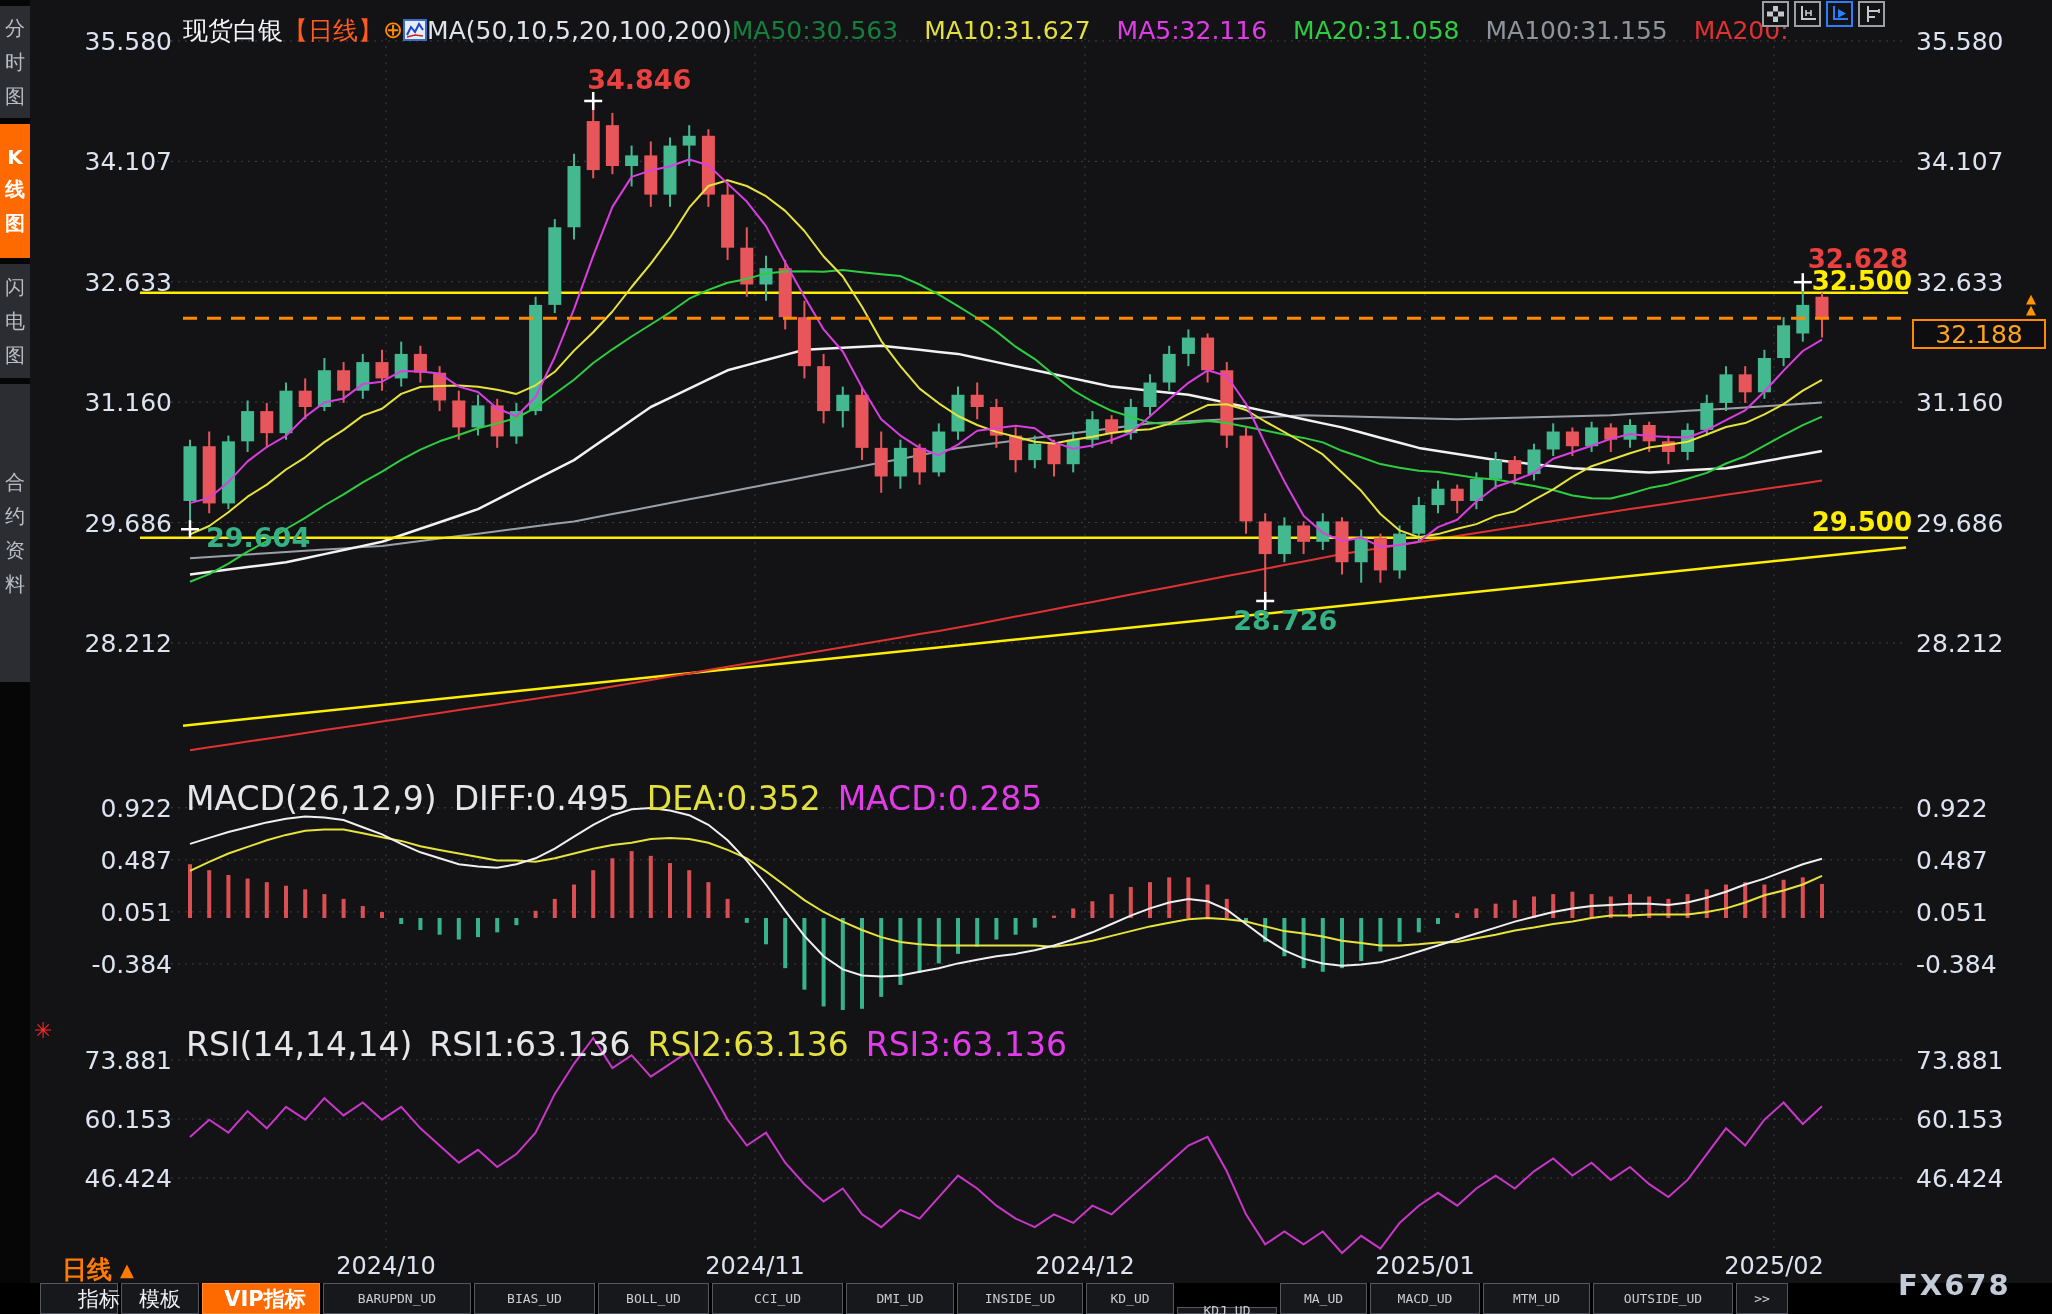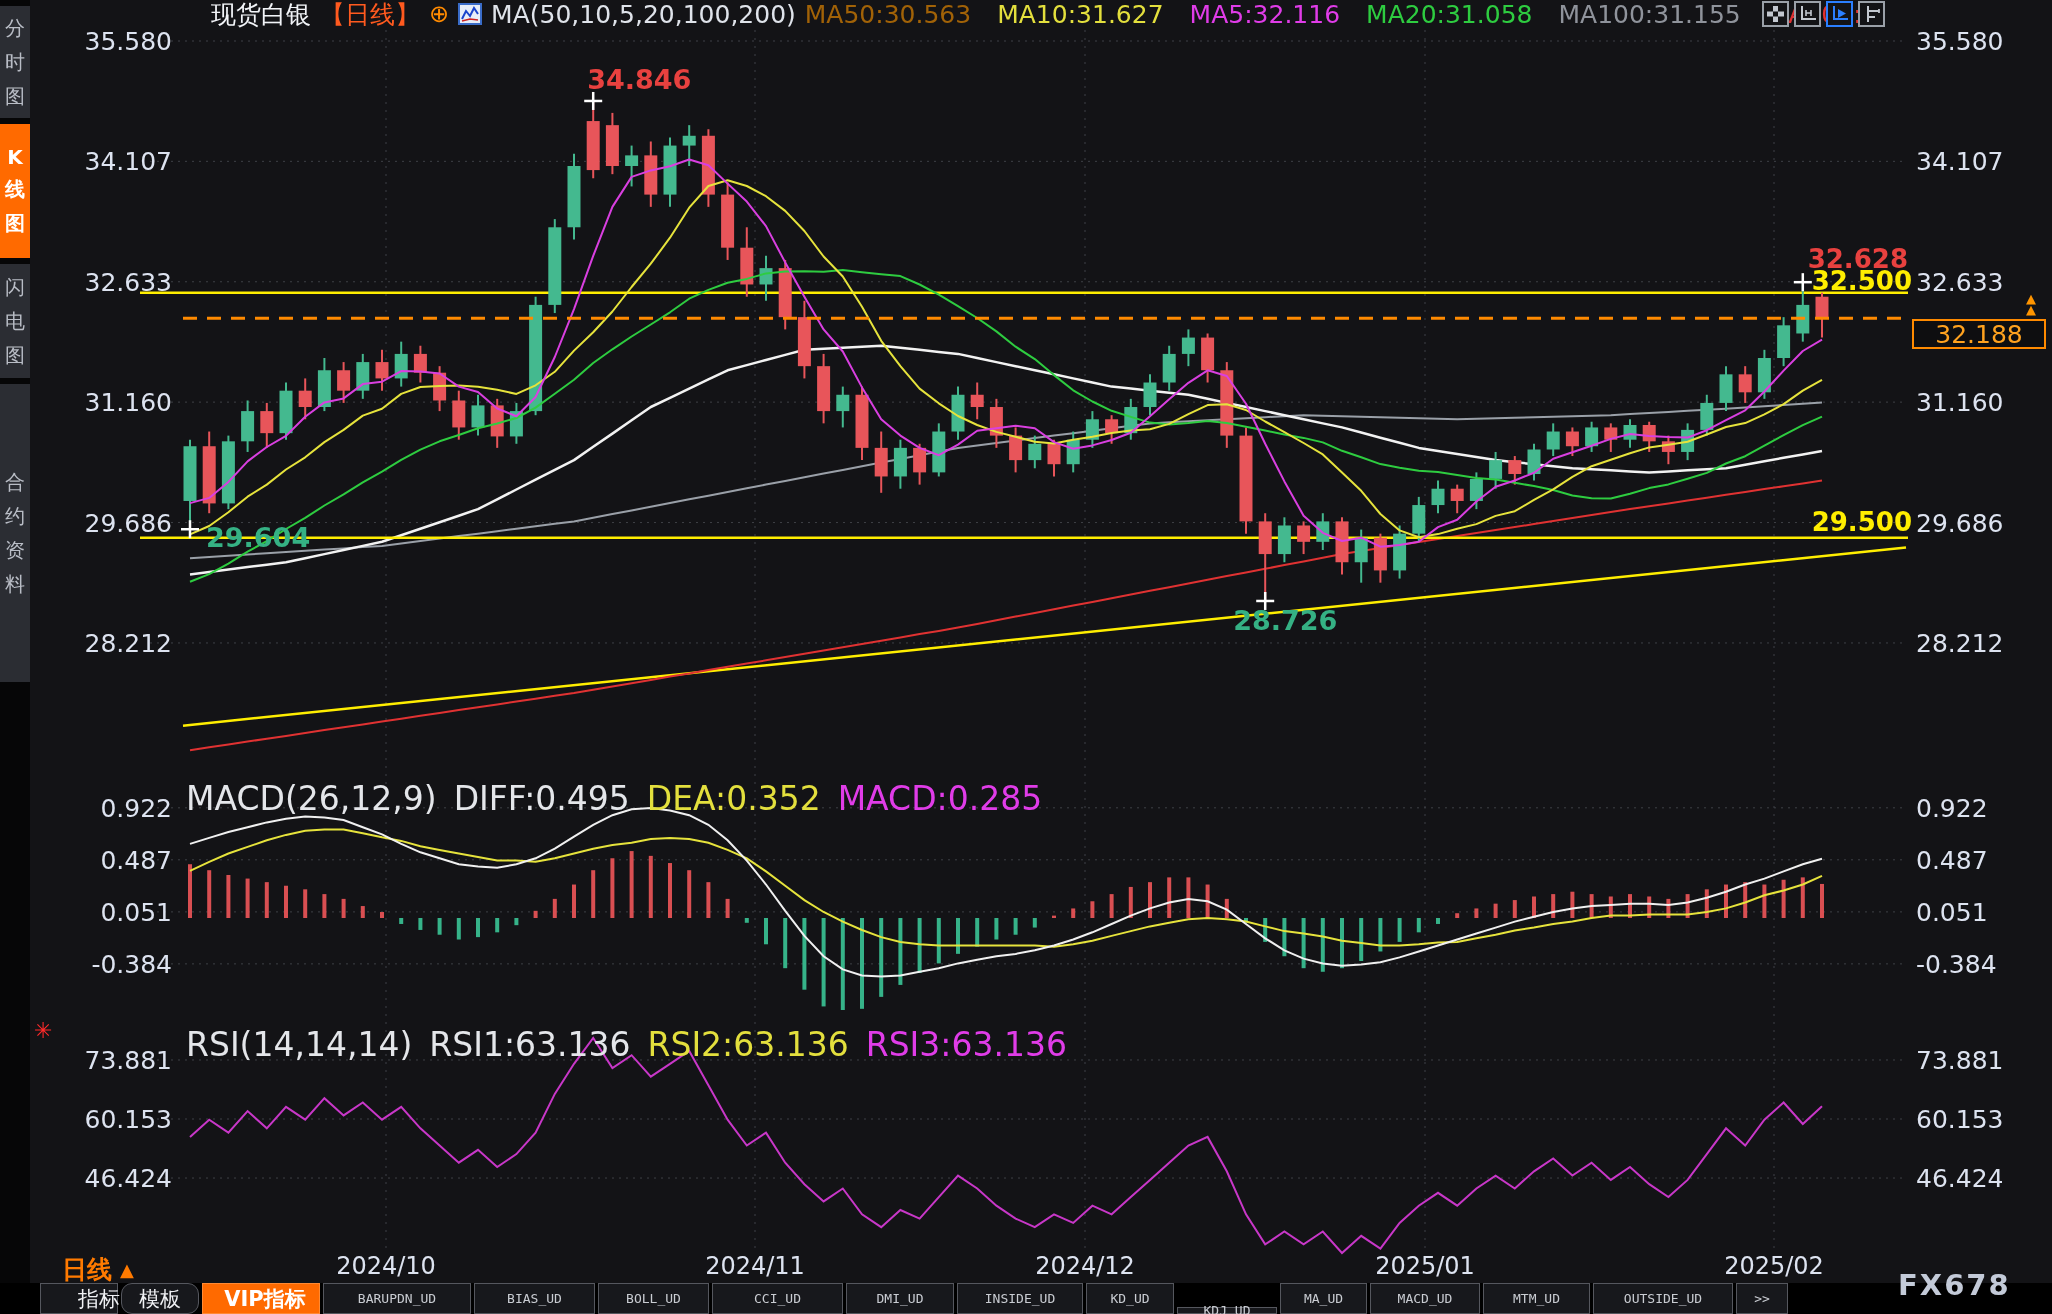--- a/index.html
+++ b/index.html
@@ -8,21 +8,21 @@
   svg text{font-family:"DejaVu Sans","Liberation Sans",sans-serif;}
   #plot{position:absolute;left:0;top:0;}
   
   #sidebar{position:absolute;left:0;top:0;width:30px;height:1314px;background:#060607;z-index:5;}
   .side-tab{position:absolute;left:0;width:30px;background:#2b2d33;color:#b9bdc6;
             display:flex;flex-direction:column;align-items:center;justify-content:center;
             gap:7px;font-size:20px;cursor:pointer;}
   .side-tab.active{background:#ff6a00;color:#ffffff;font-weight:bold;}
   
   #topbar{position:absolute;left:30px;top:0;width:2022px;height:28px;z-index:4;}
-  #topbar-inner{position:absolute;left:153px;top:0;height:28px;display:flex;align-items:center;gap:9px;font-size:25px;white-space:nowrap;margin-left:28px;}
+  #topbar-inner{position:absolute;left:153px;top:16px;height:28px;display:flex;align-items:center;gap:0;font-size:25px;white-space:nowrap;}
   .symbol{color:#f2f4f8;}
   .period-tag{color:#ff5a1f;}
   .oplus{color:#ff8a00;font-size:24px;line-height:24px;}
   .ma-label{color:#dfe3ea;}
   #ma-values{display:flex;gap:26px;font-size:25px;}
   #top-icons{position:absolute;left:1762px;top:1px;display:flex;gap:5px;z-index:6;}
   .ticon{width:27px;height:26px;border:2px solid #9aa0a8;box-sizing:border-box;background:#131316;
          display:flex;align-items:center;justify-content:center;cursor:pointer;}
   .ticon.active{border-color:#2b7fff;}
   
@@ -622,21 +622,21 @@
       <span class="oplus">⊕</span>
       <span style="display:flex;align-items:center;">
         <svg width="24" height="22" viewBox="0 0 24 22">
           <rect x="1" y="1" width="22" height="20" fill="#e7edf8" stroke="#3a6cc8" stroke-width="2"></rect>
           <polyline points="4,16 8,8 12,13 16,5 20,11" fill="none" stroke="#1a44cc" stroke-width="2"></polyline>
           <polyline points="4,18 12,16 20,17" fill="none" stroke="#cc2222" stroke-width="1.5"></polyline>
         </svg>
       </span>
       <span class="ma-label">MA(50,10,5,20,100,200)</span>
       <span id="ma-values">
-          <span style="color: #a16207;">MA50:30.563</span>
+          <span style="color: #15803d;">MA50:30.563</span>
           <span style="color: rgb(227, 223, 61);">MA10:31.627</span>
           <span style="color: rgb(224, 60, 232);">MA5:32.116</span>
           <span style="color: rgb(46, 204, 64);">MA20:31.058</span>
           <span style="color: rgb(143, 147, 155);">MA100:31.155</span>
           <span style="color: rgb(224, 50, 50);">MA200:</span>
         </span>
     </div>
   </div>
 
   <div id="top-icons">
@@ -686,21 +686,21 @@
   <div id="price-badge">32.188</div>
   <div id="badge-arrows">▲<br>▲</div>
 
   <div id="date-period">
     <span>日线</span>
     <span class="tri">▲</span>
   </div>
 
   <div id="footer">
       <div class="ftab cn" style="width: 78px; padding-left: 40px;">指标</div>
-      <div class="ftab cn" style="width: 78px; border-radius: 11px;">模板</div>
+      <div class="ftab cn" style="width: 78px;">模板</div>
       <div class="ftab cn active" style="width: 118px; padding-left: 8px;">VIP指标</div>
       <div class="ftab" style="width: 148px;">BARUPDN_UD</div>
       <div class="ftab" style="width: 121px;">BIAS_UD</div>
       <div class="ftab" style="width: 111px;">BOLL_UD</div>
       <div class="ftab" style="width: 131px;">CCI_UD</div>
       <div class="ftab" style="width: 108px;">DMI_UD</div>
       <div class="ftab" style="width: 126px;">INSIDE_UD</div>
       <div class="ftab" style="width: 88px;">KD_UD</div>
       <div class="ftab" style="width: 100px; margin-top: 24px;">KDJ_UD</div>
       <div class="ftab" style="width: 87px;">MA_UD</div>

